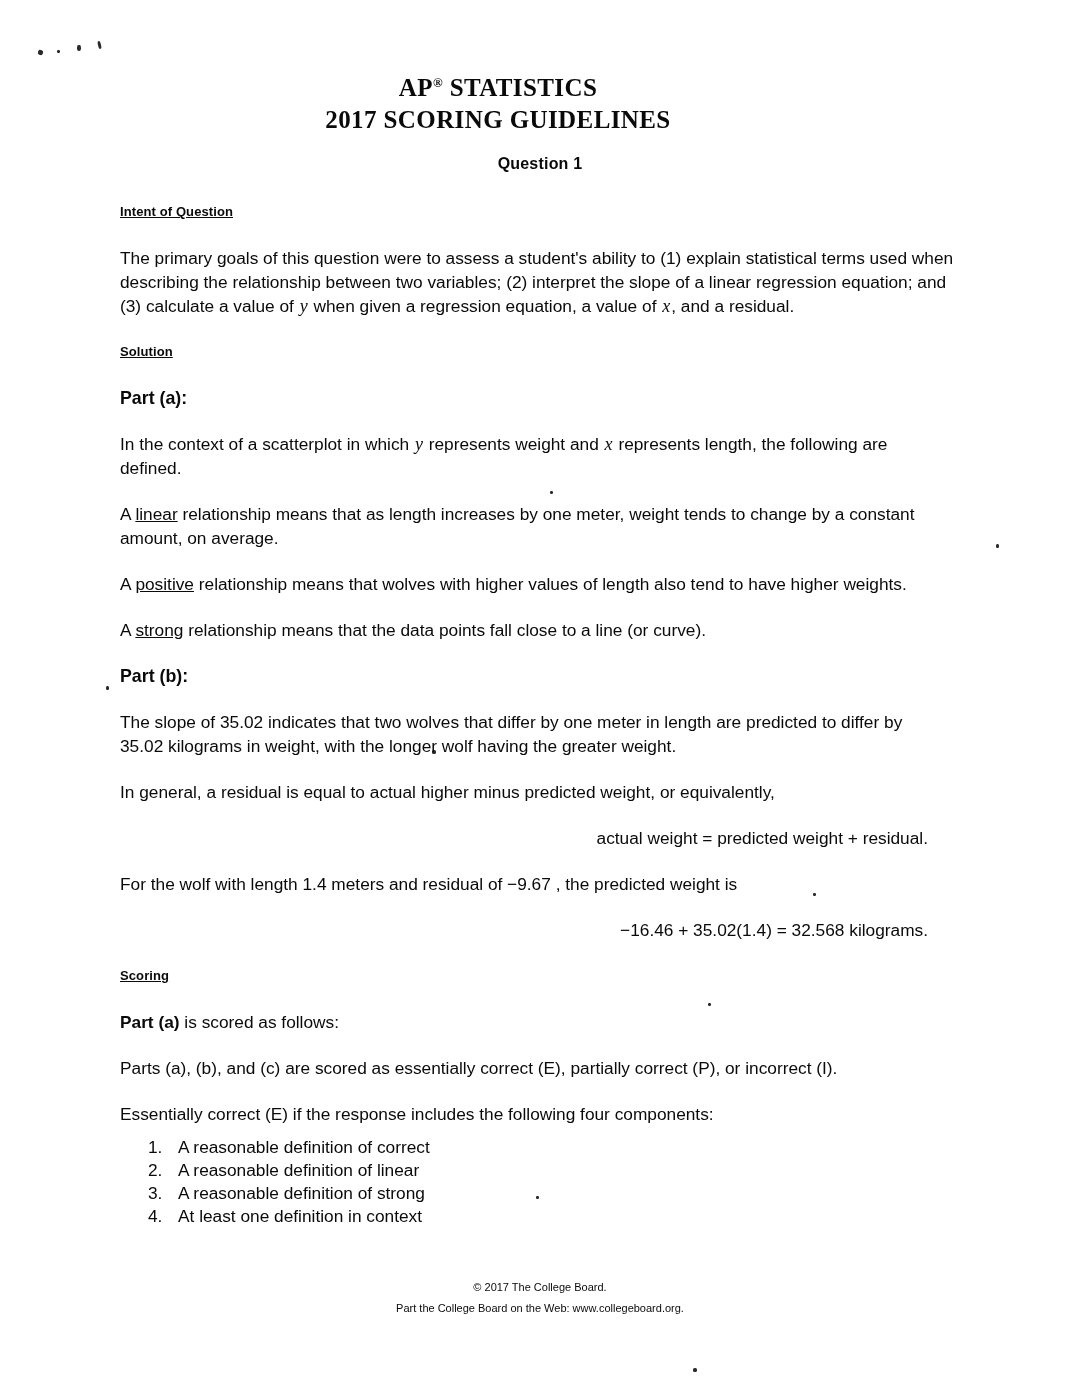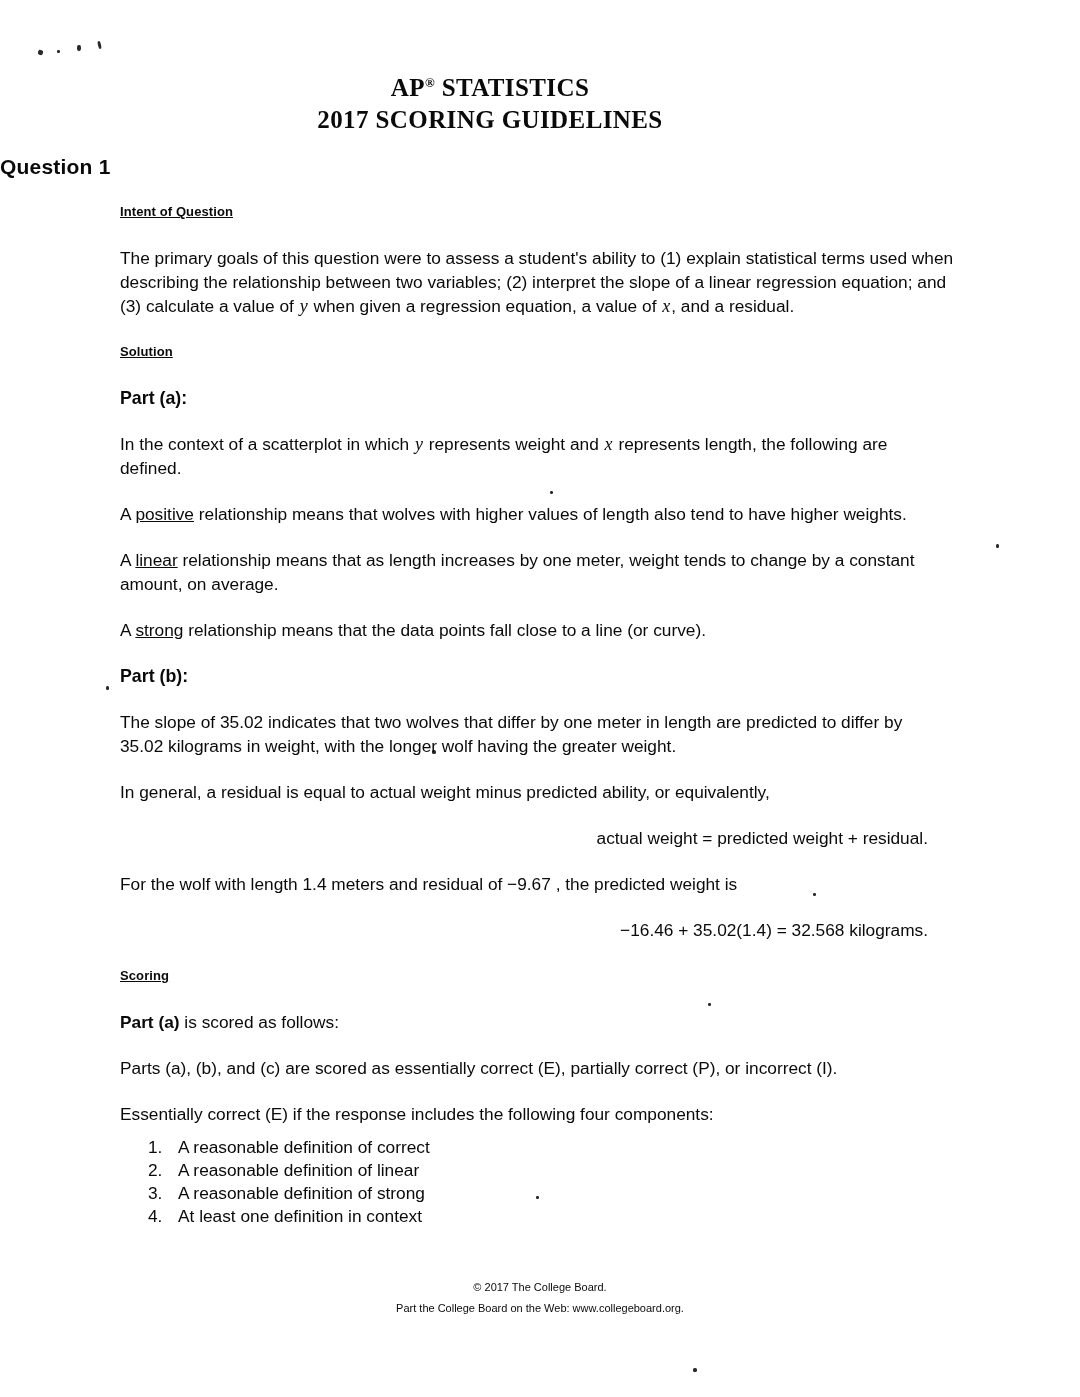--- a/index.html
+++ b/index.html
@@ -52,29 +52,30 @@
     font-weight: bold;
     font-size: 25px;
     letter-spacing: 0.4px;
     line-height: 32px;
   }
   .doc-title sup {
     font-size: 13px;
     vertical-align: super;
     line-height: 0;
   }
-  #title-block { position: absolute; left: 4px; top: 72px; width: 972px; }
+  #title-block { position: absolute; left: 12px; top: 72px; width: 972px; }
 
   .question-label {
     position: absolute;
     left: 0; top: 155px;
     width: 1080px;
+    text-align: center;
     font-family: "Liberation Sans", sans-serif;
     font-weight: bold;
-    font-size: 21px;
+    font-size: 16px;
     letter-spacing: 0.2px;
   }
 
   
   .content {
     position: absolute;
     left: 120px;
     top: 195px;
     width: 848px;
     font-size: 17.3px;
@@ -179,32 +180,32 @@
     <div class="section-head">Intent of Question</div>
 
     <p class="body"><span>The primary goals of this question were to assess a student's ability to (1) explain statistical terms used when describing the relationship between two variables; (2) interpret the slope of a linear regression equation; and (3) calculate a value of </span><span class="mathvar">y</span><span> when given a regression equation, a value of </span><span class="mathvar">x</span><span>, and a residual.</span></p>
 
     <div class="section-head">Solution</div>
 
     <div class="part-head">Part (a):</div>
 
     <p class="body indent"><span>In the context of a scatterplot in which </span><span class="mathvar">y</span><span> represents weight and </span><span class="mathvar">x</span><span> represents length, the following are defined.</span></p>
 
+    <p class="body indent"><span>A </span><span class="u">linear</span><span> relationship means that as length increases by one meter, weight tends to change by a constant amount, on average.</span></p>
+
     <p class="body indent"><span>A </span><span class="u">positive</span><span> relationship means that wolves with higher values of length also tend to have higher weights.</span></p>
 
-    <p class="body indent"><span>A </span><span class="u">linear</span><span> relationship means that as length increases by one meter, weight tends to change by a constant amount, on average.</span></p>
-
     <p class="body indent"><span>A </span><span class="u">strong</span><span> relationship means that the data points fall close to a line (or curve).</span></p>
 
     <div class="part-head">Part (b):</div>
 
     <p class="body indent">The slope of 35.02 indicates that two wolves that differ by one meter in length are predicted to differ by 35.02 kilograms in weight, with the longer wolf having the greater weight.</p>
 
 
-    <p class="body indent">In general, a residual is equal to actual weight minus predicted ability, or equivalently,</p>
+    <p class="body indent">In general, a residual is equal to actual higher minus predicted weight, or equivalently,</p>
 
     <p class="eq">actual weight = predicted weight + residual.</p>
 
     <p class="body indent">For the wolf with length 1.4 meters and residual of  −9.67 , the predicted weight is</p>
 
     <p class="eq">−16.46 + 35.02(1.4) = 32.568  kilograms.</p>
 
 
     <div class="section-head">Scoring</div>
 

